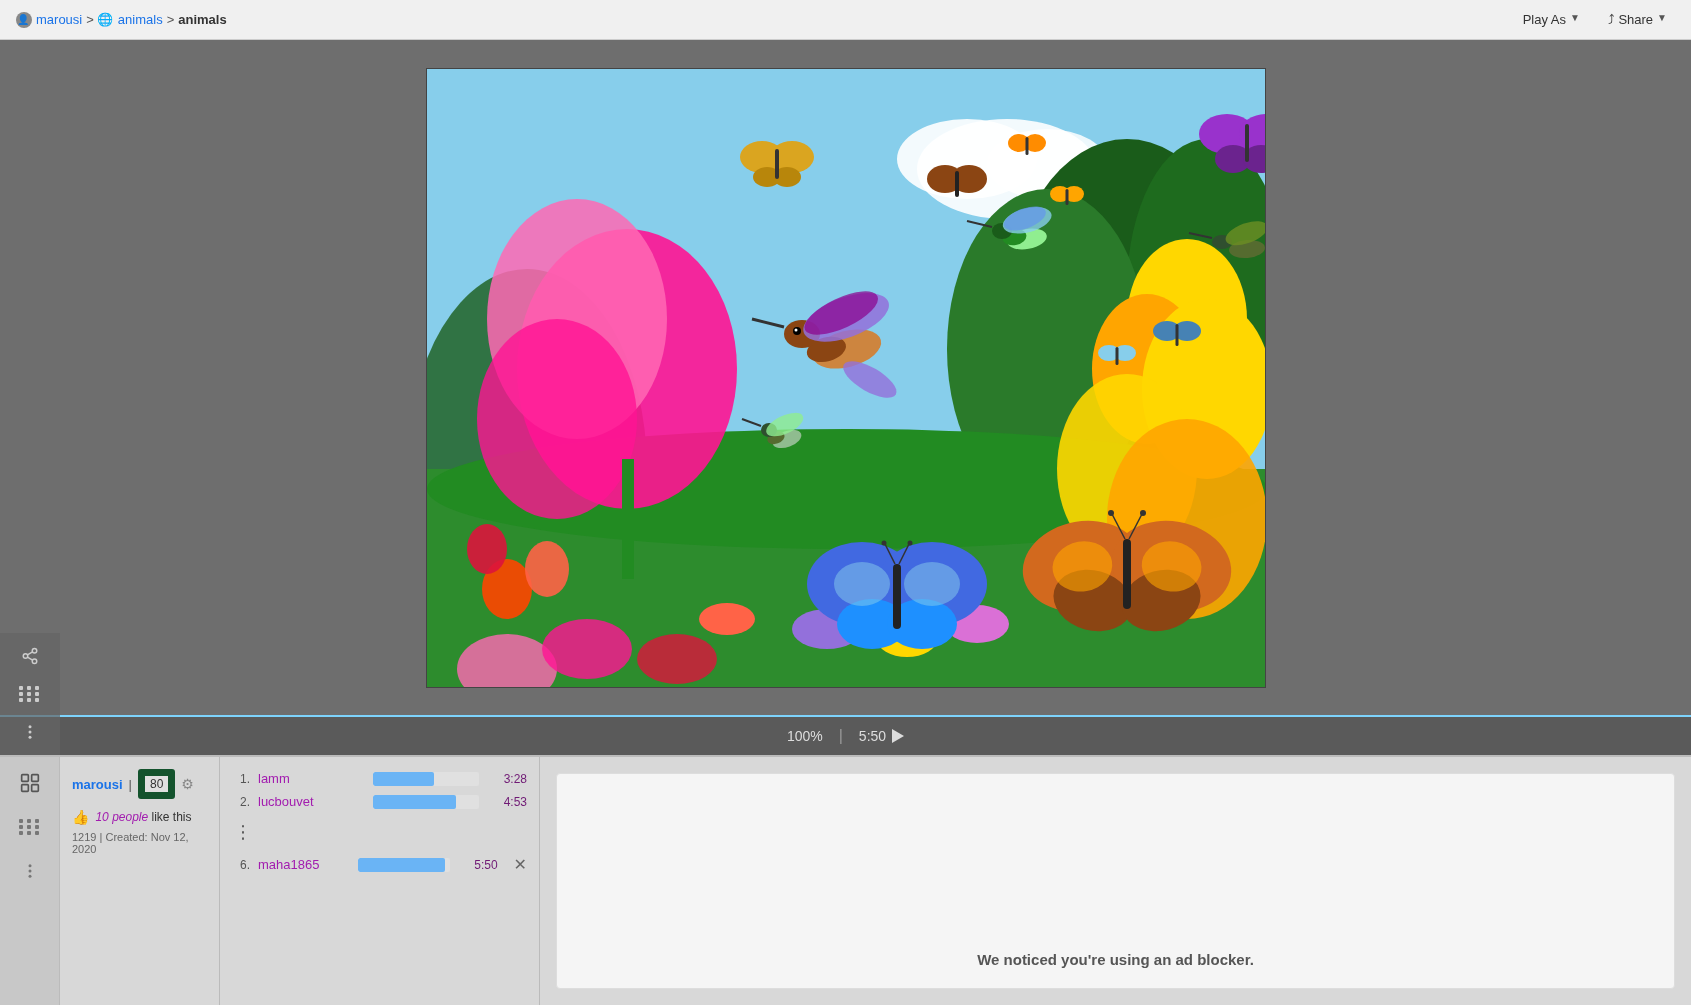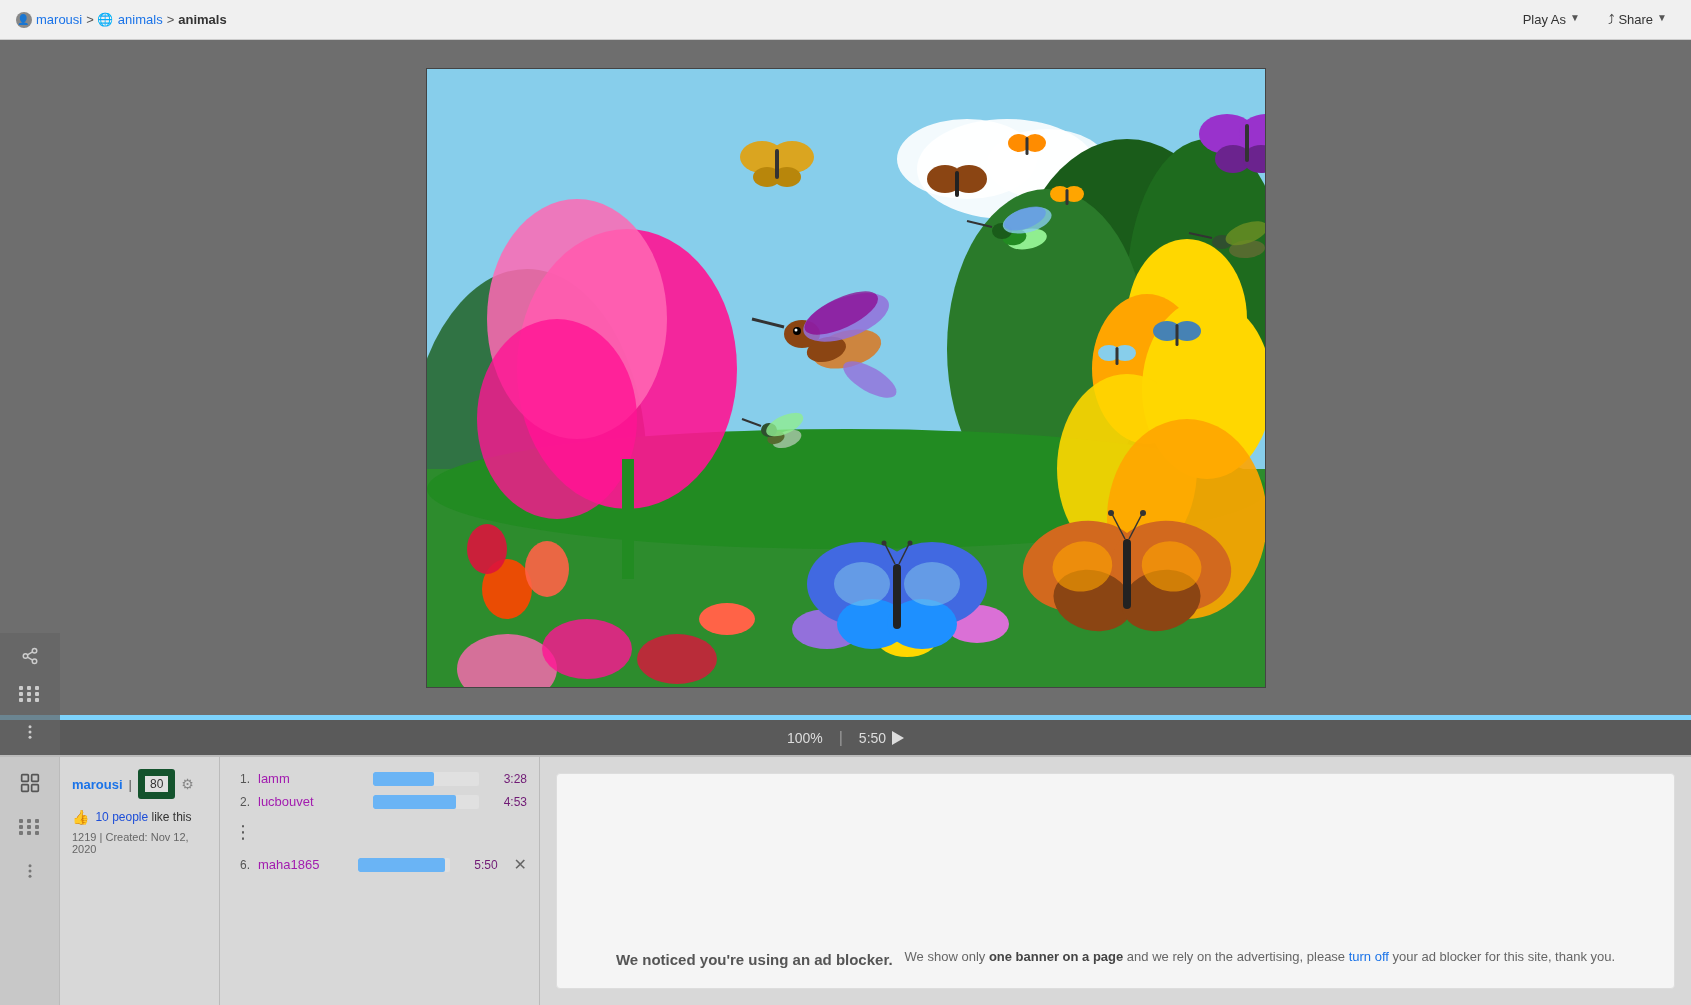--- a/index.html
+++ b/index.html
@@ -136,21 +136,21 @@
     }
 
     
     #status-bar {
       height: 40px;
       background: #5a5a5a;
       display: flex;
       align-items: center;
       justify-content: center;
       gap: 16px;
-      border-top: 5px solid #7dd3fc;
+      border-top: 2px solid #7dd3fc;
     }
     .status-zoom {
       color: #ddd;
       font-size: 14px;
     }
     .status-divider {
       color: #999;
       font-size: 16px;
     }
     .status-time {
@@ -242,23 +242,24 @@
     .like-icon {
       color: #555;
       font-size: 14px;
       cursor: pointer;
     }
     .like-text {
       font-size: 12px;
       color: #333;
     }
     .like-text span {
-      color: #1d4ed8;
+      color: #a21caf;
       text-decoration: none;
       cursor: pointer;
+      font-style: italic;
     }
     .created-text {
       font-size: 11px;
       color: #666;
     }
 
     
     #leaderboard {
       width: 320px;
       padding: 10px;
@@ -732,19 +733,16 @@
         <div class="lb-bar-container">
           <div class="lb-bar" style="width:95%"></div>
         </div>
         <span class="lb-time">5:50</span>
         <button class="lb-close">✕</button>
       </div>
     </div>
 
     <div id="ad-notice">
       <div class="ad-title">We noticed you're using an ad blocker.</div>
-      <div class="ad-body">
-        <span>We show only </span><strong>one banner on a page</strong><span> and we rely on the advertising, please </span><a class="ad-link">turn off</a><span> your ad blocker for this site, thank you.</span>
-      </div>
     </div>
 
   </div>
 </div>
 
 </body></html>

